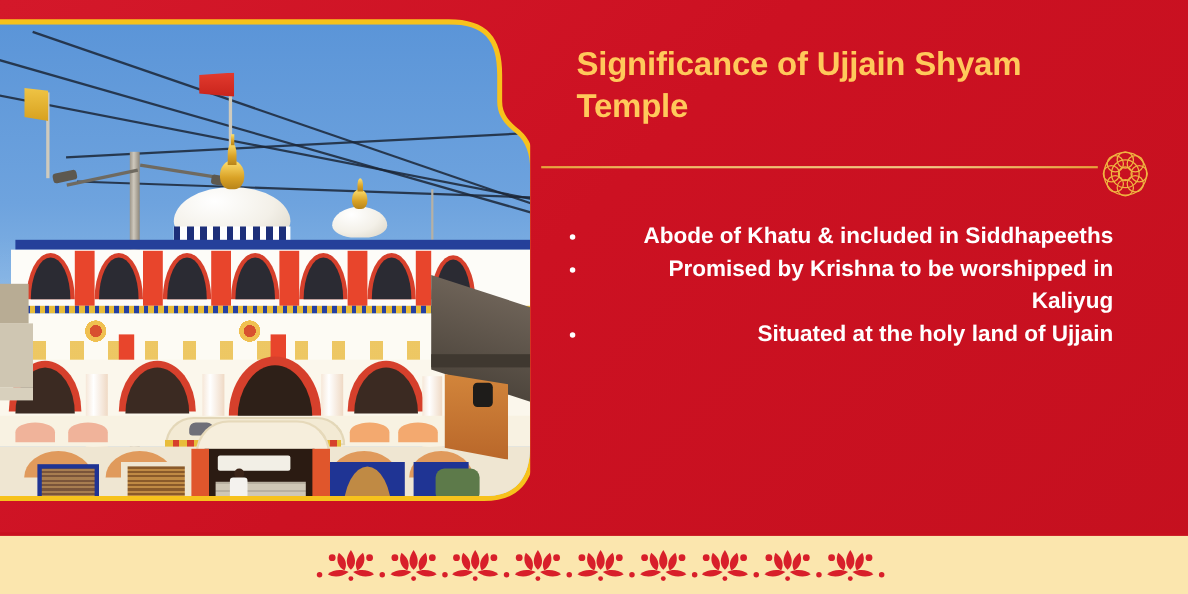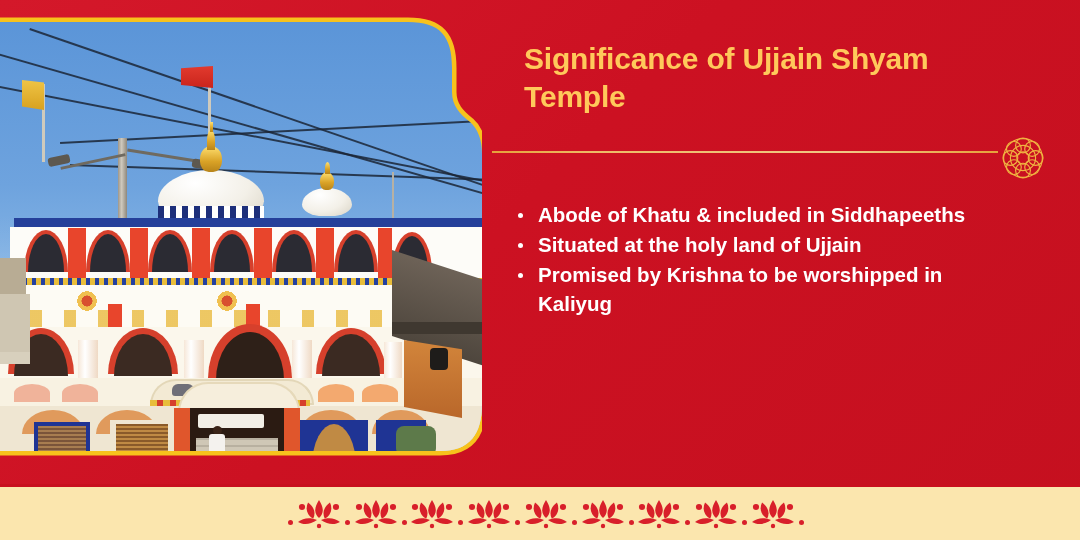--- a/index.html
+++ b/index.html
@@ -75,21 +75,21 @@
     position:absolute;left:492px;top:151px;width:506px;height:2px;
     background:linear-gradient(90deg,#e8a93c,#f0c46a 20%,#f3d18a 70%,#e8a93c);
     opacity:.95;
   }
   #mandala{position:absolute;left:996px;top:131px;width:54px;height:54px;}
 
   #bullets{
     position:absolute;left:512px;top:200px;width:500px;
     color:#ffffff;font-size:20.5px;line-height:1.42;font-weight:700;
   }
-  #bullets ul{margin:0;padding:0;list-style:none;}
+  #bullets ul{margin:0;padding:0;list-style:none;text-align:right;}
   #bullets li{
     position:relative;padding-left:26px;margin:0 0 1px 0;
   }
   #bullets li .dot{
     position:absolute;left:6px;top:.62em;width:5px;height:5px;
     border-radius:50%;background:#fff;
   }
 
   
   #bottom-band{
@@ -331,25 +331,25 @@
   </svg>
 
   <div id="bullets">
     <ul>
       <li>
         <span class="dot"></span>
         <span>Abode of Khatu &amp; included in Siddhapeeths</span>
       </li>
       <li>
         <span class="dot"></span>
-        <span>Situated at the holy land of Ujjain</span>
+        <span>Promised by Krishna to be worshipped in Kaliyug</span>
       </li>
       <li>
         <span class="dot"></span>
-        <span>Promised by Krishna to be worshipped in Kaliyug</span>
+        <span>Situated at the holy land of Ujjain</span>
       </li>
     </ul>
   </div>
 
   <div id="bottom-band">
     <div id="band-topline"></div>
     <div id="lotus-row">
         <div class="tiny-dot" style="background: rgb(216, 31, 42);"></div>
         <svg class="lotus" viewBox="0 0 50 34">
           <g fill="#d81f2a">

